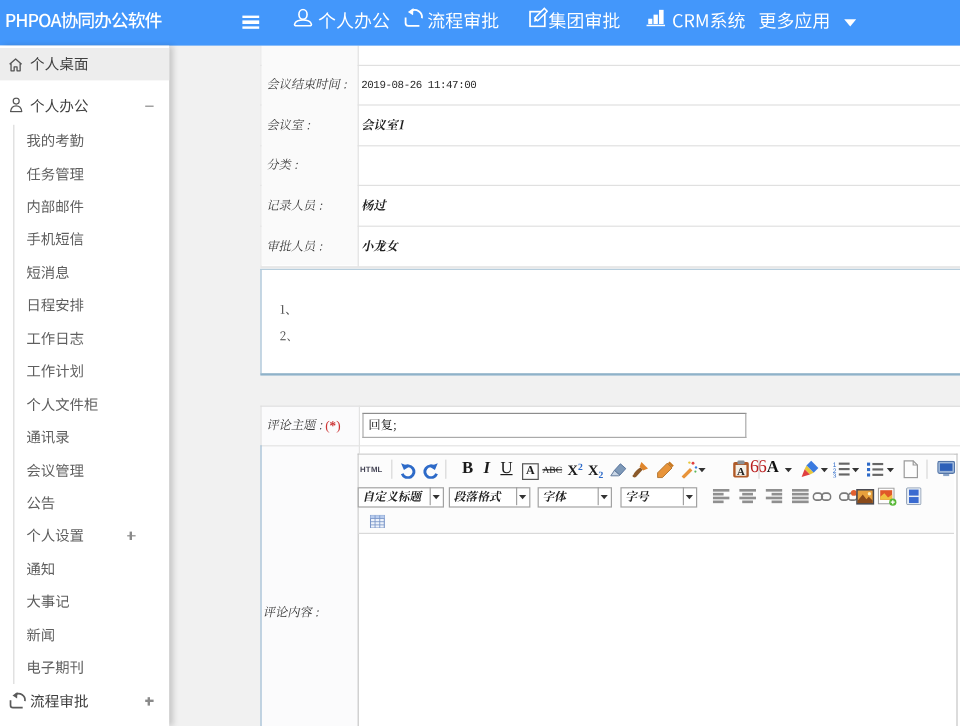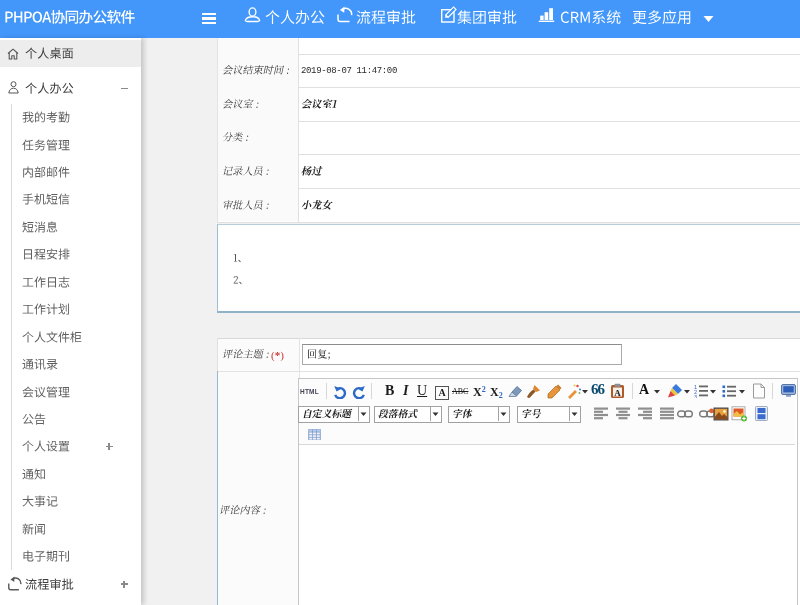--- a/index.html
+++ b/index.html
@@ -156,21 +156,21 @@
   </svg>
 <svg style="position:absolute;left:221.5px;top:130.3px" width="29.9" height="13.8" viewBox="0 -10.7 29.9 13.8">
     <path fill="#3a3a3a" d="M6.4 -8.1 5.4 -8.5C4.5 -6.9 3 -5 1.1 -3.9L1.2 -3.7C3.3 -4.8 4.9 -6.5 5.9 -8C6.2 -8 6.3 -8 6.4 -8.1ZM8.7 -8.4 8 -8.6 7.9 -8.5C8 -6.3 8.6 -4.8 10.1 -3.8C10.3 -4.1 10.6 -4.3 10.9 -4.4L10.9 -4.5C9.4 -5.1 8.5 -6.5 8.3 -7.9C8.4 -8.1 8.6 -8.3 8.7 -8.4ZM5.8 -4.4H2.8L2.8 -4.2H5C4.5 -2.7 3.8 -0.9 0.7 0.7L0.8 0.8C4.2 -0.6 5.2 -2.5 5.7 -4.2H8.1C7.5 -2 7 -0.5 6.6 -0.2C6.5 -0.1 6.4 -0.1 6.2 -0.1C6 -0.1 5.1 -0.1 4.7 -0.2L4.6 0C5 0.1 5.5 0.2 5.6 0.3C5.8 0.4 5.8 0.6 5.7 0.8C6.2 0.8 6.6 0.7 7 0.4C7.5 -0.1 8.1 -1.7 8.7 -4.1C9 -4.1 9.1 -4.1 9.2 -4.2L8.5 -4.9L8 -4.4Z M13.9 -8.2 13.8 -8.1C14.2 -7.7 14.7 -7 14.8 -6.5C15.4 -6.1 16.1 -7.5 13.9 -8.2ZM20.4 -6.8 19.8 -6.3H17.8C18.5 -6.7 19.3 -7.3 19.8 -7.7C20 -7.7 20.2 -7.7 20.3 -7.8L19.5 -8.3C18.9 -7.7 18.1 -6.9 17.5 -6.3H16.9L17.3 -8.2C17.6 -8.2 17.7 -8.3 17.7 -8.4L16.7 -8.5L16.3 -6.3H12.1L12.1 -5.9H15.5C14.5 -5 13 -4 11.4 -3.4L11.5 -3.2C13.2 -3.8 14.9 -4.6 16.1 -5.7L15.7 -3.6H15.8C16.1 -3.6 16.4 -3.8 16.4 -3.9L16.8 -5.5C17.7 -5 19 -4.1 19.5 -3.6C20.3 -3.3 20.6 -4.9 16.8 -5.7L16.9 -5.9H20.8C20.9 -5.9 21 -6 21.1 -6.1C20.8 -6.4 20.4 -6.8 20.4 -6.8ZM19.7 -3 19.1 -2.4H15.9C16 -2.6 16 -2.8 16.1 -3.1C16.3 -3.1 16.5 -3.2 16.5 -3.3L15.5 -3.4C15.4 -3.1 15.3 -2.7 15.2 -2.4H11.1L11.2 -2.1H15.1C14.5 -0.9 13.4 -0.1 10.5 0.6L10.5 0.8C14.1 0.1 15.2 -0.8 15.8 -2.1H15.9C16.2 -0.4 17.4 0.4 19.3 0.8C19.5 0.5 19.7 0.3 20 0.2L20 0.1C18.1 -0.2 16.6 -0.8 16.1 -2.1H20.1C20.3 -2.1 20.4 -2.2 20.5 -2.3C20.2 -2.6 19.7 -3 19.7 -3Z M24.6 0.2C25 0.2 25.3 -0.1 25.4 -0.5C25.5 -0.8 25.3 -1.1 24.9 -1.1C24.5 -1.1 24.2 -0.8 24.2 -0.5C24.1 -0.1 24.3 0.2 24.6 0.2ZM25.5 -3.9C25.9 -3.9 26.2 -4.2 26.3 -4.5C26.3 -4.9 26.1 -5.1 25.8 -5.1C25.4 -5.1 25.1 -4.9 25 -4.5C24.9 -4.2 25.1 -3.9 25.5 -3.9Z"></path>
   </svg>
 <svg style="position:absolute;left:221.5px;top:163.8px" width="50.3" height="13.8" viewBox="0 -10.7 50.3 13.8">
     <path fill="#3a3a3a" d="M3.2 -8.5 3.1 -8.5C3.5 -8 3.9 -7.2 4 -6.5C4.6 -6.1 5.4 -7.6 3.2 -8.5ZM3.7 -5.4C3.9 -5.4 4.1 -5.5 4.1 -5.6L3.6 -6.1L3.2 -5.8H1.7L1.7 -5.5H3.1L2.1 -0.9C2.1 -0.8 2 -0.7 1.7 -0.5L1.9 0.3C2 0.2 2.2 0.1 2.3 -0.1C3.2 -0.8 4.1 -1.5 4.5 -1.9L4.4 -2L2.8 -1.1ZM5.4 -4.8 4.5 -0.3C4.3 0.3 4.6 0.5 5.6 0.5H7.2C9.3 0.5 9.7 0.4 9.8 0C9.8 -0.1 9.8 -0.2 9.5 -0.2L9.8 -1.8H9.7C9.4 -1.1 9.2 -0.5 9 -0.3C9 -0.2 8.9 -0.2 8.7 -0.1C8.5 -0.1 8 -0.1 7.3 -0.1H5.7C5.2 -0.1 5.1 -0.2 5.2 -0.4L6 -4.2H9.1L8.9 -3.4H9C9.3 -3.4 9.6 -3.6 9.6 -3.6L10.4 -7.3C10.7 -7.3 10.8 -7.4 10.9 -7.5L10.2 -8.1L9.7 -7.7H5.4L5.5 -7.4H9.8L9.2 -4.5H6.2L5.4 -4.9Z M12.9 -4.2 12.8 -4.1C13.2 -3.7 13.8 -3 13.9 -2.4C14.5 -2 15.3 -3.5 12.9 -4.2ZM20.2 -5.5 19.6 -4.9H18.9L19.6 -7.6C19.8 -7.7 19.9 -7.7 20 -7.8L19.4 -8.4L19 -8H13.6L13.7 -7.7H19L18.7 -6.5H13.6L13.6 -6.2H18.6L18.2 -4.9H11.7L11.7 -4.6H15.9L15.5 -2.6C13.5 -1.8 11.7 -1 10.9 -0.8L11.4 -0C11.5 -0.1 11.6 -0.2 11.6 -0.3C13.2 -1.1 14.5 -1.8 15.4 -2.4L15 -0.2C15 -0.1 14.9 -0 14.7 -0C14.5 -0 13.4 -0.1 13.4 -0.1L13.4 0.1C13.9 0.1 14.1 0.2 14.2 0.3C14.4 0.4 14.4 0.6 14.4 0.8C15.3 0.7 15.5 0.3 15.6 -0.2L16.5 -4.2C16.7 -1.9 17.9 -0.7 19.4 0.1C19.5 -0.2 19.8 -0.4 20.1 -0.4L20.1 -0.6C19.1 -0.9 18.1 -1.5 17.5 -2.4C18.2 -2.7 19.1 -3.2 19.6 -3.6C19.8 -3.5 19.9 -3.6 20 -3.7L19.2 -4.2C18.8 -3.7 18 -3.1 17.3 -2.5C17 -3.1 16.7 -3.8 16.6 -4.6H20.7C20.8 -4.6 20.9 -4.6 21 -4.7C20.7 -5.1 20.2 -5.5 20.2 -5.5Z M27.3 -7.9C27.5 -8 27.6 -8.1 27.7 -8.2L26.6 -8.3C26 -5.2 25.3 -1.9 20.7 0.6L20.8 0.8C24.8 -1.1 26.1 -3.7 26.8 -6.2C26.5 -3.1 26.9 -0.7 29.3 0.8C29.5 0.4 29.8 0.3 30.2 0.2L30.2 0.1C27 -1.5 26.7 -4.2 27.3 -7.9Z M36.3 -1.4 36.1 -1.2C37.7 -0.6 38.8 0.1 39.3 0.7C40 1.3 41.5 -0.3 36.3 -1.4ZM37.3 -3.9 36.3 -4C35.8 -1.8 35.5 -0.4 31.1 0.6L31.1 0.8C36 -0.1 36.4 -1.6 36.9 -3.7C37.2 -3.7 37.3 -3.8 37.3 -3.9ZM33.2 -1 34 -4.5H39.5L38.8 -1.1H38.9C39.1 -1.1 39.5 -1.3 39.5 -1.3L40.1 -4.4C40.3 -4.4 40.5 -4.5 40.6 -4.5L39.9 -5.2L39.5 -4.8H34.1L33.4 -5.1L32.5 -0.8H32.6C32.9 -0.8 33.2 -1 33.2 -1ZM34.8 -5.5 34.8 -5.9H39.3L39.2 -5.5H39.3C39.5 -5.5 39.9 -5.6 39.9 -5.7L40.3 -7.5C40.5 -7.6 40.7 -7.6 40.7 -7.7L40.1 -8.3L39.6 -7.9H35.3L34.7 -8.3L34.1 -5.3H34.2C34.4 -5.3 34.8 -5.5 34.8 -5.5ZM39.7 -7.6 39.4 -6.2H34.9L35.2 -7.6Z M45 0.2C45.4 0.2 45.7 -0.1 45.8 -0.5C45.9 -0.8 45.7 -1.1 45.3 -1.1C44.9 -1.1 44.6 -0.8 44.6 -0.5C44.5 -0.1 44.7 0.2 45 0.2ZM45.9 -3.9C46.3 -3.9 46.6 -4.2 46.7 -4.5C46.7 -4.9 46.5 -5.1 46.2 -5.1C45.8 -5.1 45.5 -4.9 45.4 -4.5C45.3 -4.2 45.5 -3.9 45.9 -3.9Z"></path>
   </svg>
 <svg style="position:absolute;left:221.5px;top:197.8px" width="50.3" height="13.8" viewBox="0 -10.7 50.3 13.8">
     <path fill="#3a3a3a" d="M6.3 -8.7 6.2 -8.6C6.4 -8.3 6.6 -7.8 6.5 -7.4C7 -6.8 8 -8.2 6.3 -8.7ZM7.2 -6.6 6.2 -6.7 5.9 -5.4H3.7L3.1 -5.7L2.1 -0.9H2.2C2.5 -0.9 2.8 -1.1 2.8 -1.2L2.9 -1.7H5.2L4.6 0.8H4.8C5 0.8 5.3 0.6 5.4 0.6L5.8 -1.7H8.1L8 -1.1H8.1C8.3 -1.1 8.7 -1.3 8.7 -1.4L9.5 -5C9.7 -5 9.9 -5.1 9.9 -5.2L9.3 -5.8L8.8 -5.4H6.6L6.8 -6.3C7.1 -6.3 7.2 -6.4 7.2 -6.6ZM8.8 -5.1 8.5 -3.7H6.3L6.6 -5.1ZM8.2 -2H5.9L6.2 -3.4H8.5ZM5.9 -5.1 5.6 -3.7H3.3L3.6 -5.1ZM3 -2 3.3 -3.4H5.5L5.2 -2ZM3.2 -7.7 3 -7.7C2.9 -7 2.5 -6.4 2 -6.2C1.8 -6.1 1.6 -5.9 1.6 -5.7C1.7 -5.4 2.1 -5.5 2.4 -5.6C2.7 -5.8 3 -6.3 3.2 -6.9H10.2C10 -6.5 9.7 -6 9.5 -5.7L9.7 -5.6C10.1 -5.9 10.6 -6.4 10.9 -6.8C11.1 -6.8 11.3 -6.8 11.3 -6.9L10.7 -7.6L10.2 -7.2H3.2C3.2 -7.4 3.2 -7.5 3.2 -7.7Z M14.7 -6.8 14.2 -6.3H13.9L14.3 -8.2C14.5 -8.2 14.7 -8.3 14.7 -8.4L13.7 -8.5L13.2 -6.3H11.9L11.9 -5.9H13.2L12.7 -3.7C12 -3.5 11.5 -3.3 11.2 -3.2L11.4 -2.4C11.5 -2.4 11.6 -2.5 11.7 -2.7L12.6 -3.1L12 -0.3C11.9 -0.1 11.9 -0.1 11.7 -0.1C11.5 -0.1 10.5 -0.2 10.5 -0.2L10.5 0C10.9 0.1 11.1 0.2 11.3 0.3C11.4 0.4 11.4 0.6 11.4 0.8C12.3 0.7 12.5 0.3 12.6 -0.2L13.3 -3.5L14.9 -4.3L14.9 -4.5L13.4 -3.9L13.8 -5.9H15C15.2 -5.9 15.3 -6 15.3 -6.1C15.1 -6.4 14.7 -6.8 14.7 -6.8ZM17.3 -5.6 16.7 -5H16.1L16.7 -8.1C17 -8.1 17.1 -8.2 17.2 -8.4L16.2 -8.5L14.5 -0.5C14.4 -0.3 14.4 -0.2 14 0L14.4 0.7C14.4 0.6 14.5 0.6 14.6 0.5C15.5 -0.1 16.5 -0.7 17 -1L17 -1.2C16.3 -0.9 15.6 -0.6 15.1 -0.4L16 -4.7H17.6C17.7 -4.7 17.8 -4.7 17.9 -4.8C17.6 -5.1 17.3 -5.6 17.3 -5.6ZM19.8 -8.4 18.9 -8.5 17.1 -0.2C17 0.3 17.1 0.5 17.8 0.5H18.5C19.6 0.5 19.9 0.4 20 0.1C20 -0 20 -0.1 19.8 -0.2L20 -1.4H19.9C19.7 -0.9 19.4 -0.3 19.3 -0.2C19.3 -0.1 19.2 -0.1 19.2 -0.1C19.1 -0.1 18.9 -0.1 18.6 -0.1H18C17.8 -0.1 17.7 -0.2 17.8 -0.4L18.6 -4.2C19.4 -4.6 20.2 -5.2 20.7 -5.6C20.8 -5.5 21 -5.6 21.1 -5.6L20.5 -6.3C20.1 -5.9 19.3 -5.1 18.7 -4.5L19.4 -8.1C19.7 -8.2 19.8 -8.3 19.8 -8.4Z M27.3 -7.9C27.5 -8 27.6 -8.1 27.7 -8.2L26.6 -8.3C26 -5.2 25.3 -1.9 20.7 0.6L20.8 0.8C24.8 -1.1 26.1 -3.7 26.8 -6.2C26.5 -3.1 26.9 -0.7 29.3 0.8C29.5 0.4 29.8 0.3 30.2 0.2L30.2 0.1C27 -1.5 26.7 -4.2 27.3 -7.9Z M36.3 -1.4 36.1 -1.2C37.7 -0.6 38.8 0.1 39.3 0.7C40 1.3 41.5 -0.3 36.3 -1.4ZM37.3 -3.9 36.3 -4C35.8 -1.8 35.5 -0.4 31.1 0.6L31.1 0.8C36 -0.1 36.4 -1.6 36.9 -3.7C37.2 -3.7 37.3 -3.8 37.3 -3.9ZM33.2 -1 34 -4.5H39.5L38.8 -1.1H38.9C39.1 -1.1 39.5 -1.3 39.5 -1.3L40.1 -4.4C40.3 -4.4 40.5 -4.5 40.6 -4.5L39.9 -5.2L39.5 -4.8H34.1L33.4 -5.1L32.5 -0.8H32.6C32.9 -0.8 33.2 -1 33.2 -1ZM34.8 -5.5 34.8 -5.9H39.3L39.2 -5.5H39.3C39.5 -5.5 39.9 -5.6 39.9 -5.7L40.3 -7.5C40.5 -7.6 40.7 -7.6 40.7 -7.7L40.1 -8.3L39.6 -7.9H35.3L34.7 -8.3L34.1 -5.3H34.2C34.4 -5.3 34.8 -5.5 34.8 -5.5ZM39.7 -7.6 39.4 -6.2H34.9L35.2 -7.6Z M45 0.2C45.4 0.2 45.7 -0.1 45.8 -0.5C45.9 -0.8 45.7 -1.1 45.3 -1.1C44.9 -1.1 44.6 -0.8 44.6 -0.5C44.5 -0.1 44.7 0.2 45 0.2ZM45.9 -3.9C46.3 -3.9 46.6 -4.2 46.7 -4.5C46.7 -4.9 46.5 -5.1 46.2 -5.1C45.8 -5.1 45.5 -4.9 45.4 -4.5C45.3 -4.2 45.5 -3.9 45.9 -3.9Z"></path>
   </svg>
-<div class="abs" style="left:301px;top:65.8px;width:180px;height:12px;font-family:'Liberation Mono',monospace;font-size:9px;letter-spacing:-0.35px;color:#2a2a2a">2019-08-07 11:47:00</div>
+<div class="abs" style="left:301px;top:65.8px;width:180px;height:12px;font-family:'Liberation Mono',monospace;font-size:9px;letter-spacing:-0.35px;color:#2a2a2a">2019-08-26 11:47:00</div>
 <svg style="position:absolute;left:300.5px;top:96.8px" width="38.9" height="13.8" viewBox="0 -10.7 38.9 13.8">
     <path fill="#222" d="M7.1 -7.9C7.5 -6.4 8.6 -5.2 10 -4.4C10.2 -4.8 10.6 -5.3 11.1 -5.4L11.2 -5.6C9.7 -6.1 8 -6.8 7.3 -8.1C7.7 -8.1 7.8 -8.2 7.9 -8.3L6.2 -8.7C5.5 -7.3 3.1 -5.2 1.1 -4.1L1.2 -4C3.3 -4.8 5.8 -6.4 7.1 -7.9ZM7.8 -5.8 7 -5H3.6L3.6 -4.7H8.4C8.5 -4.7 8.6 -4.8 8.7 -4.9C8.3 -5.3 7.8 -5.8 7.8 -5.8ZM6.6 -2.1 6.5 -2C6.8 -1.6 7.1 -1.1 7.4 -0.6C5.5 -0.5 3.8 -0.5 2.6 -0.5C3.7 -0.9 5.1 -1.6 5.8 -2.2C6.1 -2.1 6.2 -2.2 6.3 -2.3L5.1 -3H9.9C10 -3 10.2 -3 10.2 -3.2C9.8 -3.6 9.2 -4.2 9.2 -4.2L8.3 -3.3H1.5L1.5 -3H4.9C4.2 -2.2 2.8 -1 1.9 -0.6C1.8 -0.6 1.5 -0.5 1.5 -0.5L1.7 0.8C1.8 0.8 1.9 0.7 2.1 0.6C4.3 0.3 6.2 -0 7.6 -0.3C7.7 0.1 7.8 0.4 7.9 0.7C9 1.5 10.3 -1 6.6 -2.1Z M17 -8.5 16.9 -8.5C17.2 -7.8 17.4 -6.9 17.2 -6.2C18.1 -5.3 19.6 -7.4 17 -8.5ZM13.1 -8.5 13 -8.5C13.2 -8 13.6 -7.3 13.6 -6.7C14.5 -6 15.8 -8.1 13.1 -8.5ZM14.1 -5.4C14.3 -5.4 14.5 -5.5 14.5 -5.5L13.8 -6.4L13.2 -5.9H11.8L11.8 -5.6L13 -5.6L12.1 -1.4C12.1 -1.2 12 -1.1 11.5 -0.8L12.1 0.4C12.2 0.4 12.4 0.2 12.5 -0.1C13.7 -1.1 14.6 -2 15.1 -2.5L15.1 -2.6C14.5 -2.3 13.9 -1.9 13.3 -1.6ZM21.1 -7.4 19.5 -7.8C18.9 -5.8 18 -4.1 16.9 -2.7C16.2 -3.9 15.8 -5.4 15.9 -7.4L15.7 -7.3C15.5 -5 15.7 -3.3 16.2 -1.9C15.2 -0.8 14 0.1 12.6 0.8L12.7 0.9C14.2 0.4 15.4 -0.3 16.5 -1.3C17 -0.4 17.7 0.3 18.6 0.9C19 0.3 19.6 0 20.1 -0L20.2 -0.1C19.1 -0.6 18.1 -1.2 17.4 -2.1C18.7 -3.4 19.8 -5.1 20.7 -7.2C20.9 -7.2 21 -7.3 21.1 -7.4Z M27.1 -3 25.6 -3.1C26.8 -3.3 27.8 -3.5 28.5 -3.6C28.7 -3.3 28.8 -3 28.9 -2.7C30 -2.1 31 -4.4 27.8 -4.9L27.7 -4.8C27.9 -4.6 28.2 -4.2 28.4 -3.9C26.7 -3.8 25 -3.8 23.9 -3.8C24.9 -4.1 26.1 -4.6 26.8 -5C27 -4.9 27.1 -5 27.2 -5.1L26.4 -5.6H29.7C29.8 -5.6 29.9 -5.6 30 -5.8L29.9 -5.8C30.4 -6 30.9 -6.4 31.3 -6.7C31.5 -6.8 31.6 -6.8 31.7 -6.9L30.8 -7.9L30.1 -7.3H27.4C28.1 -7.5 28.4 -8.8 26.4 -8.6L26.3 -8.6C26.6 -8.3 26.8 -7.8 26.7 -7.4C26.8 -7.3 26.8 -7.3 26.9 -7.3H23.9C23.9 -7.4 23.9 -7.6 23.8 -7.8H23.7C23.6 -7.3 23.1 -6.8 22.7 -6.6C22.4 -6.4 22.1 -6.1 22.1 -5.8C22.2 -5.4 22.7 -5.3 23 -5.5C23.4 -5.8 23.8 -6.3 23.9 -7H30.2C30.1 -6.6 29.9 -6.2 29.8 -5.9C29.5 -6.2 29 -6.6 29 -6.6L28.2 -5.9H23.5L23.5 -5.6H25.7C25.1 -5 23.9 -4.2 23.1 -3.9C23 -3.9 22.8 -3.8 22.8 -3.8L23 -2.5C23.1 -2.6 23.3 -2.7 23.4 -2.8L25.5 -3.1L25.2 -1.7H22.2L22.2 -1.4H25.1L24.8 0.2H20.8L20.8 0.4H29.8C29.9 0.4 30.1 0.4 30.1 0.3C29.7 -0.1 29.1 -0.7 29.1 -0.7L28.2 0.2H26.1L26.4 -1.4H29.2C29.3 -1.4 29.5 -1.4 29.5 -1.5C29.2 -1.9 28.5 -2.5 28.5 -2.5L27.7 -1.7H26.4L26.7 -2.7C27 -2.8 27 -2.9 27.1 -3Z M31.2 0 35 0 35.1 -0.3 34 -0.5C34.1 -1.1 34.2 -1.8 34.3 -2.4L35.1 -5.9L35.5 -7.6L35.3 -7.7L32.7 -7.1L32.6 -6.7L33.9 -6.9L33 -2.4L32.5 -0.5L31.2 -0.3Z"></path>
   </svg>
 <svg style="position:absolute;left:300.5px;top:163.8px" width="24.0" height="13.8" viewBox="0 -10.7 24.0 13.8">
     <path fill="#222" d="M5.7 -5.1C5.5 -5 5.2 -4.9 5 -4.9L5.8 -4L6.4 -4.4H6.6C5.9 -3 4.9 -1.8 3.5 -0.9L3.6 -0.7C5.4 -1.6 6.8 -2.8 7.7 -4.4H8C7.2 -2.4 5.9 -0.7 3.9 0.4L4 0.5C6.6 -0.5 8.1 -2.2 9.1 -4.4H9.4C8.7 -2 8.1 -0.7 7.7 -0.4C7.6 -0.3 7.5 -0.3 7.3 -0.3C7.1 -0.3 6.6 -0.3 6.2 -0.4L6.2 -0.2C6.5 -0.1 6.8 -0 6.9 0.2C7 0.3 7 0.6 6.9 0.9C7.4 0.9 7.9 0.8 8.3 0.5C9 -0 9.6 -1.3 10.4 -4.2C10.7 -4.2 10.8 -4.3 10.9 -4.4L10.1 -5.3L9.3 -4.7H6.7C7.7 -5.4 9.3 -6.6 10.1 -7.3C10.4 -7.3 10.7 -7.4 10.8 -7.5L9.8 -8.4L9.2 -7.9H5.8L5.9 -7.6H9C8.1 -6.8 6.7 -5.8 5.7 -5.1ZM5 -7 4.4 -6.2H4.1L4.5 -8.3C4.8 -8.3 4.9 -8.4 5 -8.5L3.5 -8.7L3 -6.2H1.6L1.6 -5.9H2.8C2.2 -4.4 1.5 -2.8 0.5 -1.6L0.6 -1.5C1.3 -2 1.8 -2.5 2.3 -3.2L1.5 0.9H1.7C2.1 0.9 2.6 0.7 2.7 0.6L3.8 -4.8C4 -4.4 4.1 -3.8 4 -3.3C4.7 -2.6 6 -4.3 3.9 -5.1L4 -5.9H5.5C5.6 -5.9 5.8 -5.9 5.8 -6C5.5 -6.4 5 -7 5 -7Z M15.5 -5.5 15.4 -5.4C15.8 -4.8 15.8 -3.8 15.8 -3.2C16.4 -2.2 18.3 -4.5 15.5 -5.5ZM12.9 -8.5 12.8 -8.4C13.1 -7.8 13.4 -7 13.4 -6.2C14.4 -5.4 15.8 -7.6 12.9 -8.5ZM20.7 -7.4 19.9 -6.4H19.7L20.1 -8.2C20.3 -8.2 20.4 -8.3 20.5 -8.5L19 -8.6L18.5 -6.4H15L15 -6.2H18.5L17.6 -2.2C17.6 -2.1 17.5 -2 17.3 -2C17.1 -2 15.8 -2.1 15.8 -2.1L15.8 -1.9C16.4 -1.9 16.6 -1.7 16.7 -1.6C16.9 -1.4 16.9 -1.1 16.9 -0.8C18.3 -0.9 18.6 -1.3 18.8 -2.1L19.6 -6.2H21.2C21.3 -6.2 21.4 -6.2 21.5 -6.3C21.2 -6.8 20.7 -7.4 20.7 -7.4ZM12.2 -1.3C11.7 -1.1 11 -0.7 10.5 -0.4L11 0.9C11.2 0.8 11.2 0.7 11.2 0.6C11.7 0 12.5 -0.8 12.8 -1.2C12.9 -1.3 13 -1.4 13.1 -1.2C13.7 0.1 14.4 0.7 16.5 0.7C17.4 0.7 18.5 0.7 19.2 0.7C19.3 0.2 19.7 -0.3 20.2 -0.4L20.2 -0.5C19.1 -0.4 18.2 -0.4 17.1 -0.4C15 -0.4 14 -0.7 13.4 -1.5L14 -4.6C14.3 -4.7 14.5 -4.7 14.6 -4.8L13.6 -5.8L12.8 -5.1H11.6L11.6 -4.8H12.9Z"></path>
   </svg>
 <svg style="position:absolute;left:300.5px;top:197.8px" width="34.2" height="13.8" viewBox="0 -10.7 34.2 13.8">
     <path fill="#222" d="M8 -6 7.9 -5.9C8.5 -4.8 9.1 -3.3 9 -2C10.1 -0.8 11.8 -4 8 -6ZM3.5 -6.1C3 -4.7 1.9 -2.8 0.6 -1.5L0.6 -1.4C2.4 -2.4 3.8 -4 4.7 -5.3C4.9 -5.3 5 -5.4 5.1 -5.5ZM6.4 -8.5 4.7 -0.7C4.7 -0.6 4.6 -0.5 4.4 -0.5C4.1 -0.5 2.6 -0.6 2.6 -0.6L2.6 -0.5C3.2 -0.3 3.5 -0.2 3.7 -0C3.9 0.2 3.9 0.5 3.8 0.9C5.4 0.8 5.8 0.3 6 -0.6L7.5 -8.1C7.8 -8.1 7.9 -8.2 8 -8.4Z M17.7 -8.4 17.6 -8.3C17.9 -7.9 18.3 -7.2 18.4 -6.6C19.4 -6 20.7 -8.2 17.7 -8.4ZM17.2 -8.5 15.5 -8.6C15.4 -7.8 15.2 -6.9 15 -6.1H11.9L12 -5.8H14.9C14.2 -3.3 13.2 -1.1 10.3 0.7L10.4 0.9C14.2 -0.8 15.4 -3.2 16.1 -5.8H16.8L15.9 -1.8C15 -1 14 -0.3 12.9 0.3L12.9 0.4C13.9 0.1 14.9 -0.3 15.7 -0.9L15.7 -0.4C15.5 0.4 15.7 0.6 16.8 0.6H17.8C19.6 0.6 20.1 0.4 20.2 -0C20.2 -0.3 20.1 -0.4 19.8 -0.5L20.1 -2.1H20C19.7 -1.4 19.4 -0.8 19.2 -0.6C19.1 -0.5 19 -0.4 18.9 -0.4C18.7 -0.4 18.5 -0.4 18.2 -0.4H17.3C16.9 -0.4 16.9 -0.5 16.9 -0.7L17.1 -1.8C18.1 -2.5 19 -3.5 19.9 -4.6C20.2 -4.5 20.3 -4.6 20.4 -4.7L19 -5.4C18.5 -4.7 18 -4 17.5 -3.3L18 -5.8H20.9C21 -5.8 21.1 -5.8 21.2 -5.9C20.8 -6.4 20.1 -7 20.1 -7L19.3 -6.1H16.2C16.4 -6.8 16.6 -7.5 16.8 -8.2C17 -8.2 17.1 -8.3 17.2 -8.5Z M30.5 -6.9 29.6 -6H26.1C26.6 -6.8 27 -7.5 27.3 -8C27.6 -8 27.8 -8.1 27.8 -8.3L26.3 -8.7C26 -8.1 25.4 -7 24.7 -6H21.9L22 -5.7H24.6C23.9 -4.6 23.2 -3.5 22.6 -2.8C23.6 -2.5 24.5 -2.1 25.5 -1.5C24.2 -0.5 22.7 0.2 20.5 0.8L20.5 0.9C23.1 0.6 24.9 -0.1 26.3 -1C27.1 -0.5 27.9 0.1 28.3 0.7C29.3 1.2 30.9 -0.3 27.2 -1.8C28.2 -2.8 28.9 -4.1 29.7 -5.7H31.2C31.4 -5.7 31.5 -5.7 31.6 -5.8C31.2 -6.3 30.5 -6.9 30.5 -6.9ZM23.9 -2.8C24.5 -3.6 25.2 -4.7 25.9 -5.7H28.3C27.7 -4.3 27 -3.1 26.2 -2.2C25.5 -2.4 24.8 -2.6 23.9 -2.8Z"></path>
   </svg>
 <svg style="position:absolute;left:233.0px;top:250.5px" width="18.2" height="13.5" viewBox="0 -10.5 18.2 13.5">
@@ -225,21 +225,21 @@
 <svg class="abs" style="left:566px;top:383px" width="16" height="16" viewBox="0 0 16 16">
 <path d="M2 14L9 7L11 9L4 16Z" fill="#e8943a"></path>
 <circle cx="11.5" cy="3" r="1.2" fill="#e04040"></circle>
     <circle cx="14" cy="6.5" r="1" fill="#3a7ae0"></circle>
 <circle cx="8.5" cy="2.5" r="1" fill="#e8c73a"></circle>
     <circle cx="13.5" cy="10" r="0.9" fill="#58b858"></circle>
   </svg>
 <svg class="abs" style="left:581px;top:389px" width="8" height="5" viewBox="0 0 8 5">
     <path d="M1 1L4 4.5L7 1Z" fill="#333"></path>
   </svg>
-<div class="abs" style="left:591px;top:381px;font-size:15px;font-weight:bold;font-family:'Liberation Serif';color:#0c4a6e;letter-spacing:-1px">66</div>
+<div class="abs" style="left:625px;top:381px;font-size:15px;font-weight:normal;font-family:'Liberation Serif';color:#b91c1c;letter-spacing:-1px">66</div>
 <svg class="abs" style="left:610px;top:383px" width="15" height="16" viewBox="0 0 15 16">
 <rect x="1" y="2" width="13" height="13" rx="1.5" fill="#b05a28"></rect>
 <rect x="3" y="4.5" width="9" height="9" fill="#f5f0e8"></rect>
 <rect x="4.5" y="0.8" width="6" height="3" rx="1" fill="#8a9096"></rect>
 <text x="7.5" y="12.5" font-size="9" font-weight="bold" text-anchor="middle" fill="#222" font-family="Liberation Serif">A</text>
   </svg>
 <div class="abs" style="left:631.5px;top:383px;width:1px;height:16px;background:#d8d8d8"></div>
 <div class="abs" style="left:639px;top:382px;font-size:14px;font-weight:bold;font-family:'Liberation Serif';color:#111">A</div>
 <svg class="abs" style="left:653px;top:389px" width="8" height="5" viewBox="0 0 8 5">
     <path d="M1 1L4 4.5L7 1Z" fill="#333"></path>

